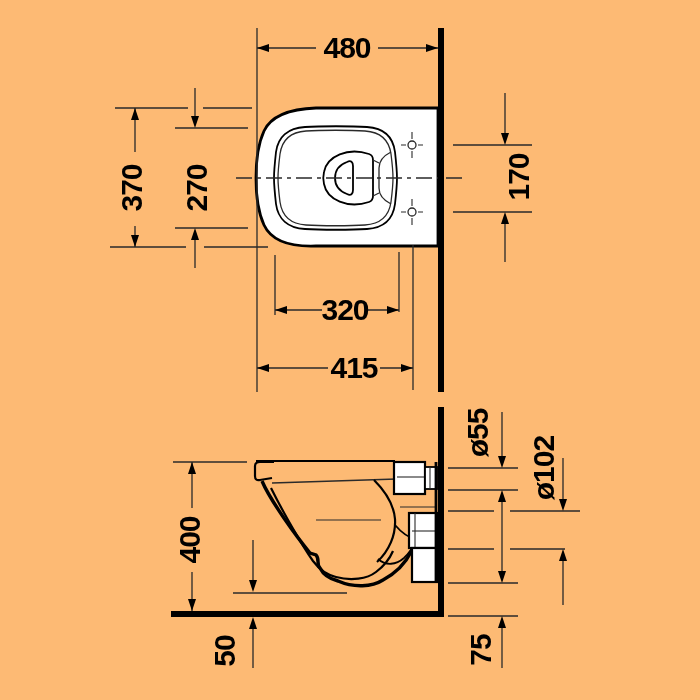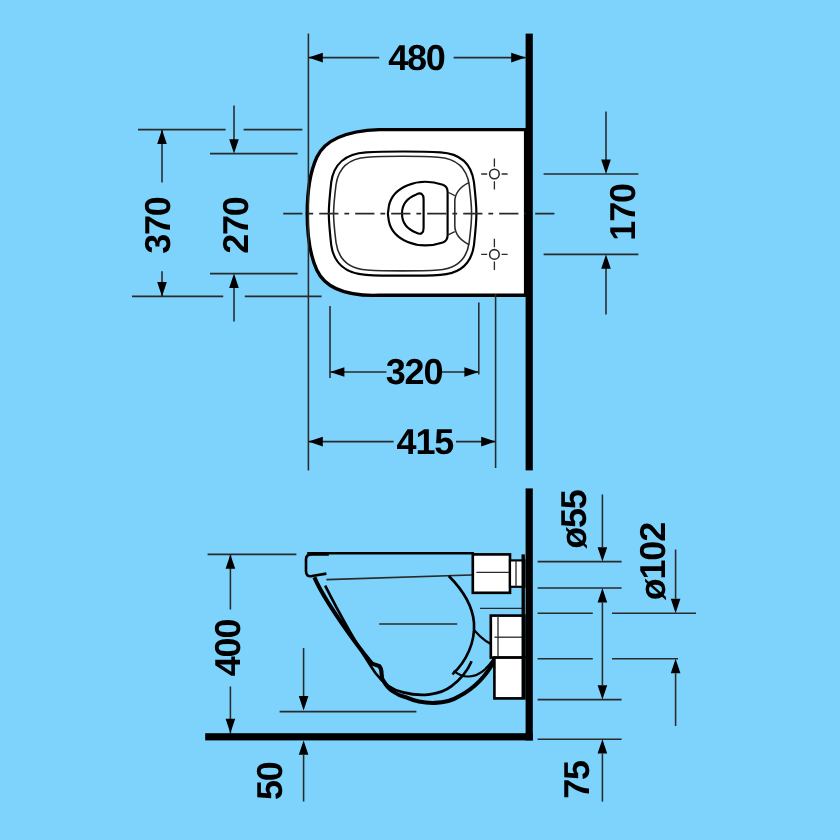--- a/index.html
+++ b/index.html
@@ -1,16 +1,16 @@
 <!DOCTYPE html>
 <html><head>
 <meta charset="utf-8">
 <style>
   html,body{margin:0;padding:0;background:#ffffff;}
-  .stage{width:700px;height:700px;position:relative;background:#7dd3fc;overflow:hidden;}
+  .stage{width:700px;height:700px;position:relative;background:#fdba74;overflow:hidden;}
   svg{display:block;}
   .thin{stroke:#2a2a2a;stroke-width:1.3;fill:none;}
   .hair{stroke:#2a2a2a;stroke-width:1.1;fill:none;}
   .med{stroke:#000;stroke-width:1.8;fill:none;}
   .med2{stroke:#000;stroke-width:2.2;fill:none;}
   .thick{stroke:#000;stroke-width:2.8;fill:none;}
   .xthick{stroke:#000;stroke-width:3.4;fill:none;}
   .whitefill{fill:#fff;}
   .solid{fill:#000;stroke:none;}
   .arrow{fill:#000;stroke:none;}

